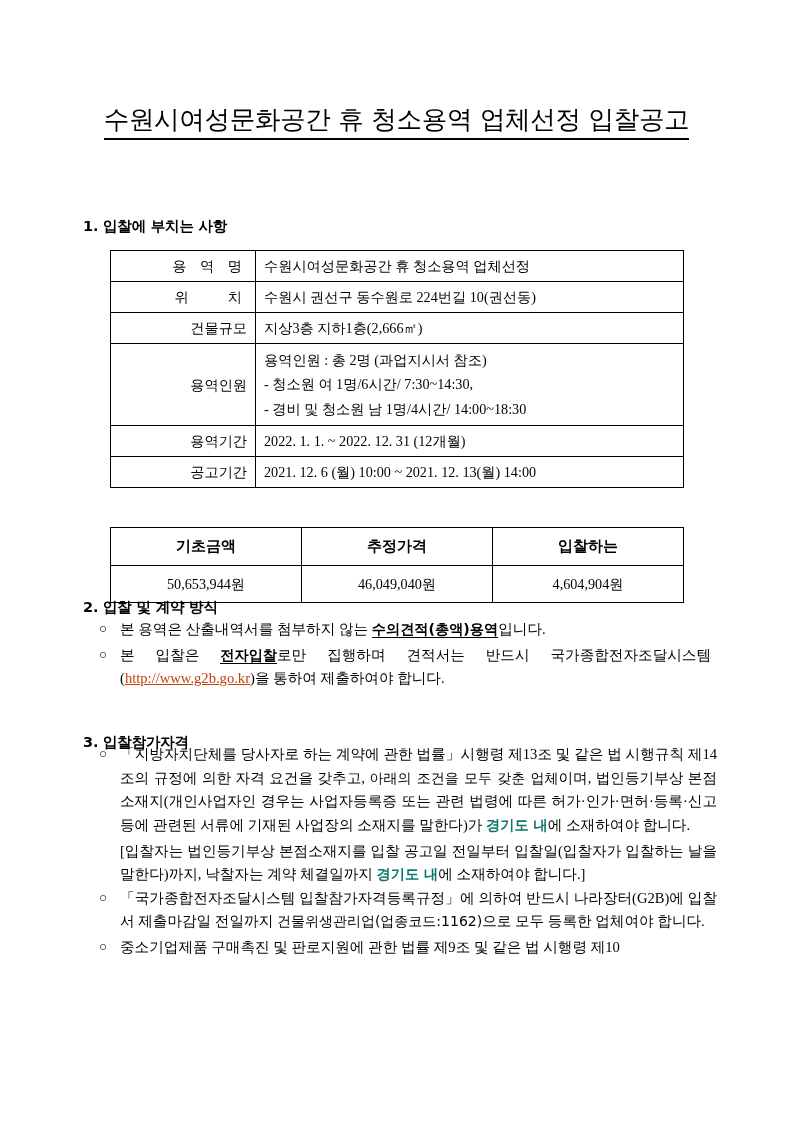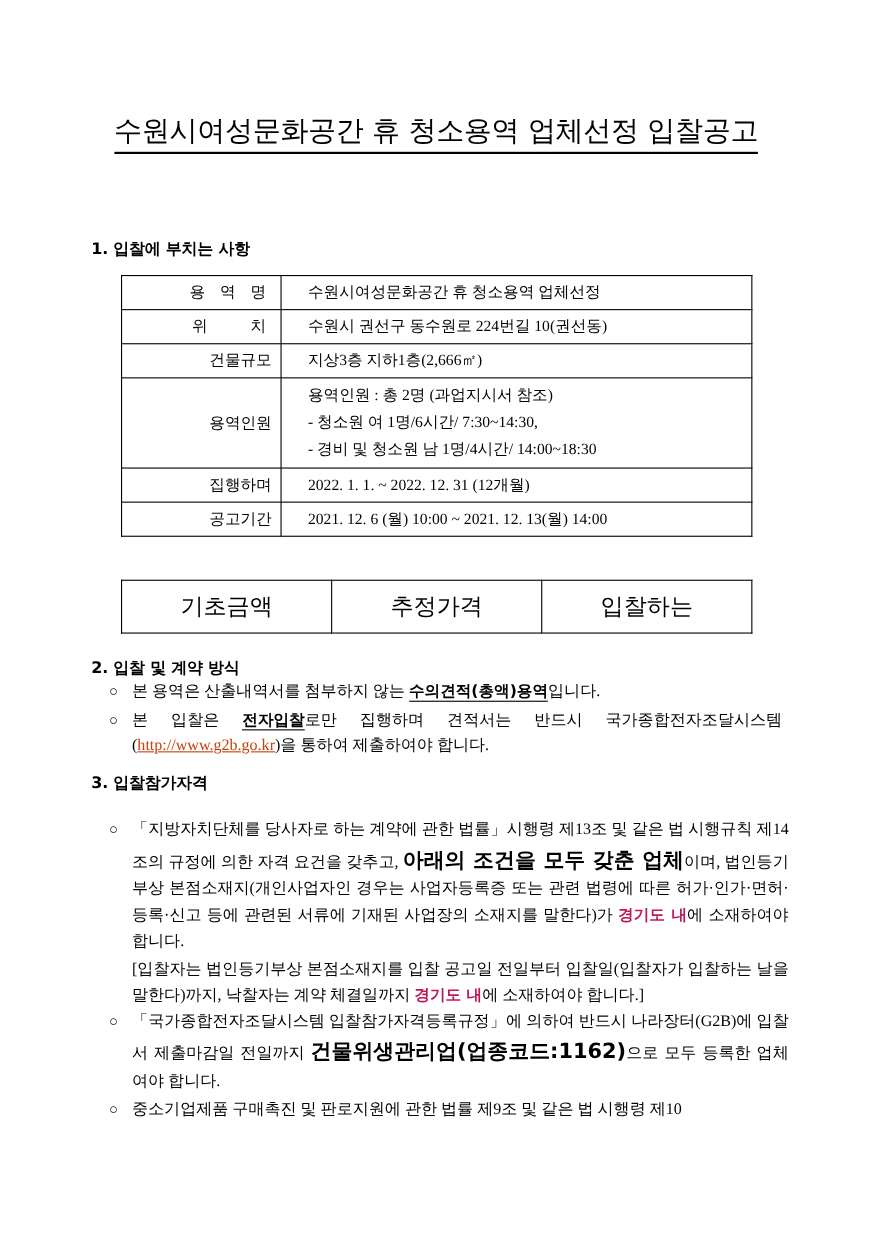--- a/index.html
+++ b/index.html
@@ -45,21 +45,21 @@
     font-family: "DejaVu Sans", "Liberation Sans", sans-serif;
     font-weight: bold;
     font-size: 14.5px;
     letter-spacing: -0.2px;
     margin: 0;
     padding: 0;
     white-space: pre;
   }
   #sec1-heading { position: absolute; left: 83px; top: 217px; text-align: right; }
   #sec2-heading { position: absolute; left: 83px; top: 598px; }
-  #sec3-heading { position: absolute; left: 83px; top: 702px; }
+  #sec3-heading { position: absolute; left: 83px; top: 733px; }
 
   
   .tbl {
     position: absolute;
     border-collapse: collapse;
     font-size: 14.2px;
     line-height: 1.55;
   }
   #info-table {
     left: 110px;
@@ -71,21 +71,21 @@
     padding: 4px 8px;
     vertical-align: middle;
   }
   #info-table td.label {
     width: 115px;
     text-align: right;
     white-space: pre;
     padding-left: 21px;
   }
   #info-table td.value {
-    padding-left: 24px;
+    padding-left: 8px;
     border-radius: 12px;
   }
   .spread {
     letter-spacing: 5px;
     padding-left: 5px;
   }
   .multiline {
     white-space: pre-line;
     line-height: 1.72;
     padding-top: 6px;
@@ -98,22 +98,22 @@
     width: 574px;
     text-align: center;
   }
   #price-table td {
     border: 1px solid #000;
     padding: 7px 4px;
     width: 33.33%;
   }
   #price-table td.ph {
     font-family: "DejaVu Sans", "Liberation Sans", sans-serif;
-    font-weight: normal;
-    font-size: 21px;
+    font-weight: bold;
+    font-size: 15px;
   }
   #price-table td.pv {
     font-size: 14.2px;
   }
 
   
   .bullet-list {
     position: absolute;
     margin: 0;
     padding: 0;
@@ -150,27 +150,27 @@
   }
 
   b.bu {
     font-family: "DejaVu Sans", "Liberation Sans", sans-serif;
     font-weight: bold;
     border-bottom: 1.4px solid #000;
     font-size: 14.2px;
   }
   b.bold-g {
     font-family: "DejaVu Sans", "Liberation Sans", sans-serif;
-    font-weight: bold;
-    font-size: 19px;
+    font-weight: normal;
+    font-size: 14px;
   }
   b.blue {
     font-family: "DejaVu Sans", "Liberation Sans", sans-serif;
     font-weight: bold;
-    color: #be185d;
+    color: #0f766e;
     font-size: 14.2px;
   }
   a.weblink {
     color: #c2410c;
     text-decoration: underline;
   }
 </style>
 </head>
 <body>
 
@@ -194,37 +194,42 @@
         <td class="label">건물규모</td>
         <td class="value">지상3층 지하1층(2,666㎡)</td>
       </tr>
       <tr>
         <td class="label">용역인원</td>
         <td class="value multiline">용역인원 : 총 2명 (과업지시서 참조)
  - 청소원 여 1명/6시간/ 7:30~14:30,
  - 경비 및 청소원 남 1명/4시간/ 14:00~18:30</td>
       </tr>
       <tr>
-        <td class="label">집행하며</td>
+        <td class="label">용역기간</td>
         <td class="value">2022. 1. 1. ~ 2022. 12. 31 (12개월)</td>
       </tr>
       <tr>
         <td class="label">공고기간</td>
         <td class="value">2021. 12. 6 (월) 10:00 ~ 2021. 12. 13(월) 14:00</td>
       </tr>
     </tbody>
   </table>
 
   <table class="tbl" id="price-table">
     <tbody>
       <tr>
         <td class="ph">기초금액</td>
         <td class="ph">추정가격</td>
         <td class="ph">입찰하는</td>
       </tr>
+      <tr>
+        <td class="pv">50,653,944원</td>
+        <td class="pv">46,049,040원</td>
+        <td class="pv">4,604,904원</td>
+      </tr>
     </tbody>
   </table>
 
   <div class="sec-heading" id="sec2-heading">2. 입찰 및 계약 방식</div>
 
   <ul class="bullet-list" id="sec2-list">
     <li class="bullet-item">
       <span class="bullet-mark">○</span>
       <span class="bullet-body"><span>본 용역은 산출내역서를 첨부하지 않는 </span><b class="bu">수의견적(총액)용역</b><span>입니다.</span></span>
     </li>

